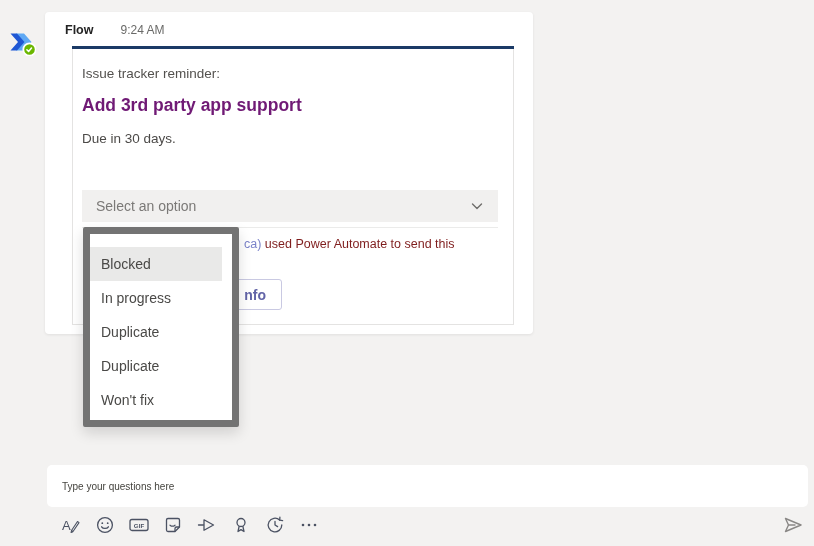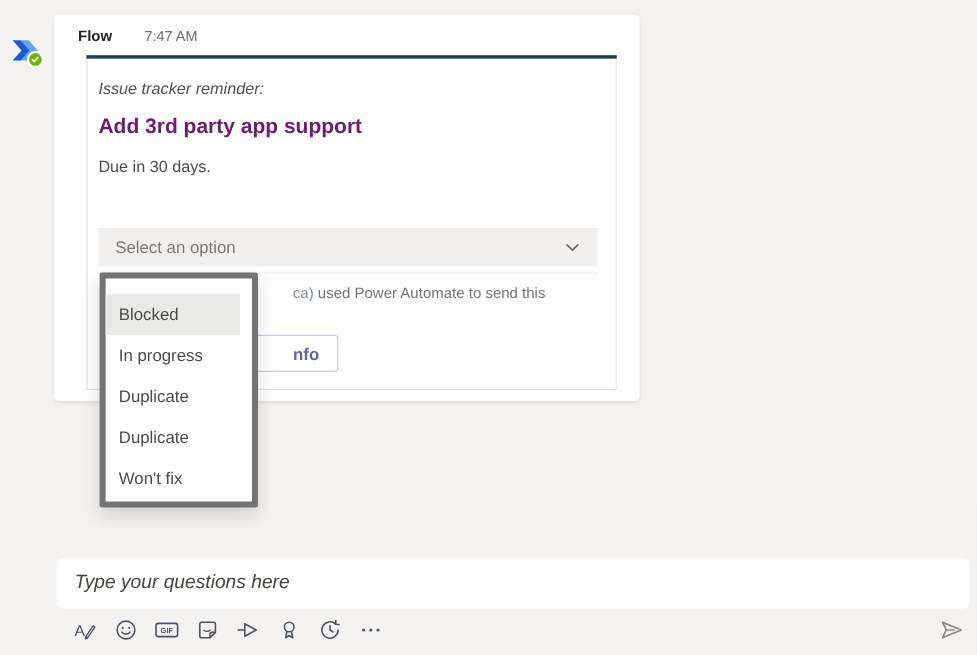--- a/index.html
+++ b/index.html
@@ -13,48 +13,48 @@
   
   .bubble{left:45px;top:12px;width:488px;height:322px;background:#fff;border-radius:4px;
           box-shadow:0 1px 3px rgba(0,0,0,.08);}
   .msg-header{left:65px;top:23px;display:flex;gap:27px;align-items:baseline;white-space:nowrap;}
   .sender{font-size:12.5px;font-weight:700;color:#242424;}
   .timestamp{font-size:12px;color:#6a6a68;}
 
   
   .accent-bar{left:72px;top:46px;width:442px;height:3px;background:#1b3a66;}
   .card{left:72px;top:49px;width:440px;height:275px;background:#fff;border:1px solid #e4e3e2;border-top:none;}
-  .card-intro{left:82px;top:66px;font-size:13.5px;color:#53514e;white-space:nowrap;font-style:italic;}
+  .card-intro{left:82px;top:66px;font-size:13.5px;color:#53514e;white-space:nowrap;}
   .card-title{left:82px;top:95px;font-size:17.5px;font-weight:700;color:#701a75;white-space:nowrap;}
   .card-due{left:82px;top:131px;font-size:13.5px;color:#4c4a48;white-space:nowrap;}
   .card-desc{left:82px;top:161px;font-size:13.5px;color:#4c4a48;white-space:nowrap;}
 
   .select{left:82px;top:190px;width:416px;height:32px;background:#f1f0ef;display:flex;align-items:center;
           justify-content:space-between;padding:0 14px;box-sizing:border-box;cursor:pointer;gap:28px;}
   .select-text{font-size:14px;color:#7b7977;}
   .separator{left:82px;top:227px;width:416px;height:1px;background:#ebebea;}
 
   .footer{left:244px;top:237px;font-size:12.5px;white-space:nowrap;}
   .footer .lnk{color:#7b83c9;cursor:pointer;}
-  .footer .rest{color:#737373;}
+  .footer .rest{color:#7f1d1d;}
 
   .more-info-btn{left:190px;top:279px;width:92px;height:31px;background:#fff;border:1px solid #c9c9e2;
           border-radius:3px;box-sizing:border-box;display:flex;align-items:center;justify-content:flex-end;
           padding-right:15px;font-size:14px;font-weight:700;color:#6264a7;cursor:pointer;}
 
   
-  .menu{left:83px;top:227px;width:132px;background:#fff;border:5px solid #737373;border-radius:2px;
+  .menu{left:83px;top:227px;width:156px;background:#fff;border:7px solid #737373;border-radius:2px;
         box-shadow:0 6px 14px rgba(0,0,0,.14);padding:13px 0 3px 0;box-sizing:border-box;z-index:6;}
   .menu-item{height:34px;display:flex;align-items:center;padding-left:11px;font-size:14px;color:#4a4947;cursor:pointer;}
   .menu-item.hl{background:#e9e9e8;margin-right:10px;}
 
   
   .compose{left:47px;top:465px;width:761px;height:42px;background:#fff;border-radius:5px;}
   .compose input{position:absolute;left:0;top:0;width:100%;height:100%;border:none;outline:none;background:transparent;
-        padding:0 0 0 15px;box-sizing:border-box;font-family:inherit;font-size:16px;color:#3b3a39;font-style:italic;}
+        padding:0 0 0 15px;box-sizing:border-box;font-family:inherit;font-size:10px;color:#3b3a39;}
   .compose input::placeholder{color:#45443f;opacity:1;}
 
   .toolbar{left:60px;top:513px;display:flex;gap:12px;align-items:center;color:#4b5263;}
   .tb-btn{width:22px;height:24px;display:flex;align-items:center;justify-content:center;cursor:pointer;background:none;border:none;padding:0;color:inherit;}
   .send-btn{left:780px;top:512px;width:26px;height:26px;display:flex;align-items:center;justify-content:center;
         color:#8a8886;cursor:pointer;background:none;border:none;padding:0;}
   svg{display:block;}
 </style>
 </head>
 <body>
@@ -67,21 +67,21 @@
       <path d="M2.5 5.5 h6.5 l7.5 8.5 -7.5 8.5 h-6.5 l7.5 -8.5 Z" fill="#1f57d4"></path>
       <circle cx="21.5" cy="21.5" r="6.2" fill="#6bb700" stroke="#ffffff" stroke-width="1.8"></circle>
       <path d="M18.9 21.7 l1.7 1.7 2.9 -3.3" fill="none" stroke="#ffffff" stroke-width="1.5" stroke-linecap="round" stroke-linejoin="round"></path>
     </svg>
   </div>
 
   <div class="abs bubble"></div>
 
   <div class="abs msg-header">
     <span class="sender">Flow</span>
-    <span class="timestamp">7:47 AM</span>
+    <span class="timestamp">9:24 AM</span>
   </div>
 
   <div class="abs accent-bar"></div>
   <div class="abs card"></div>
 
   <div class="abs card-intro">Issue tracker reminder:</div>
   <div class="abs card-title">Add 3rd party app support</div>
   <div class="abs card-due">Due in 30 days.</div>
 
   <div class="abs select">

